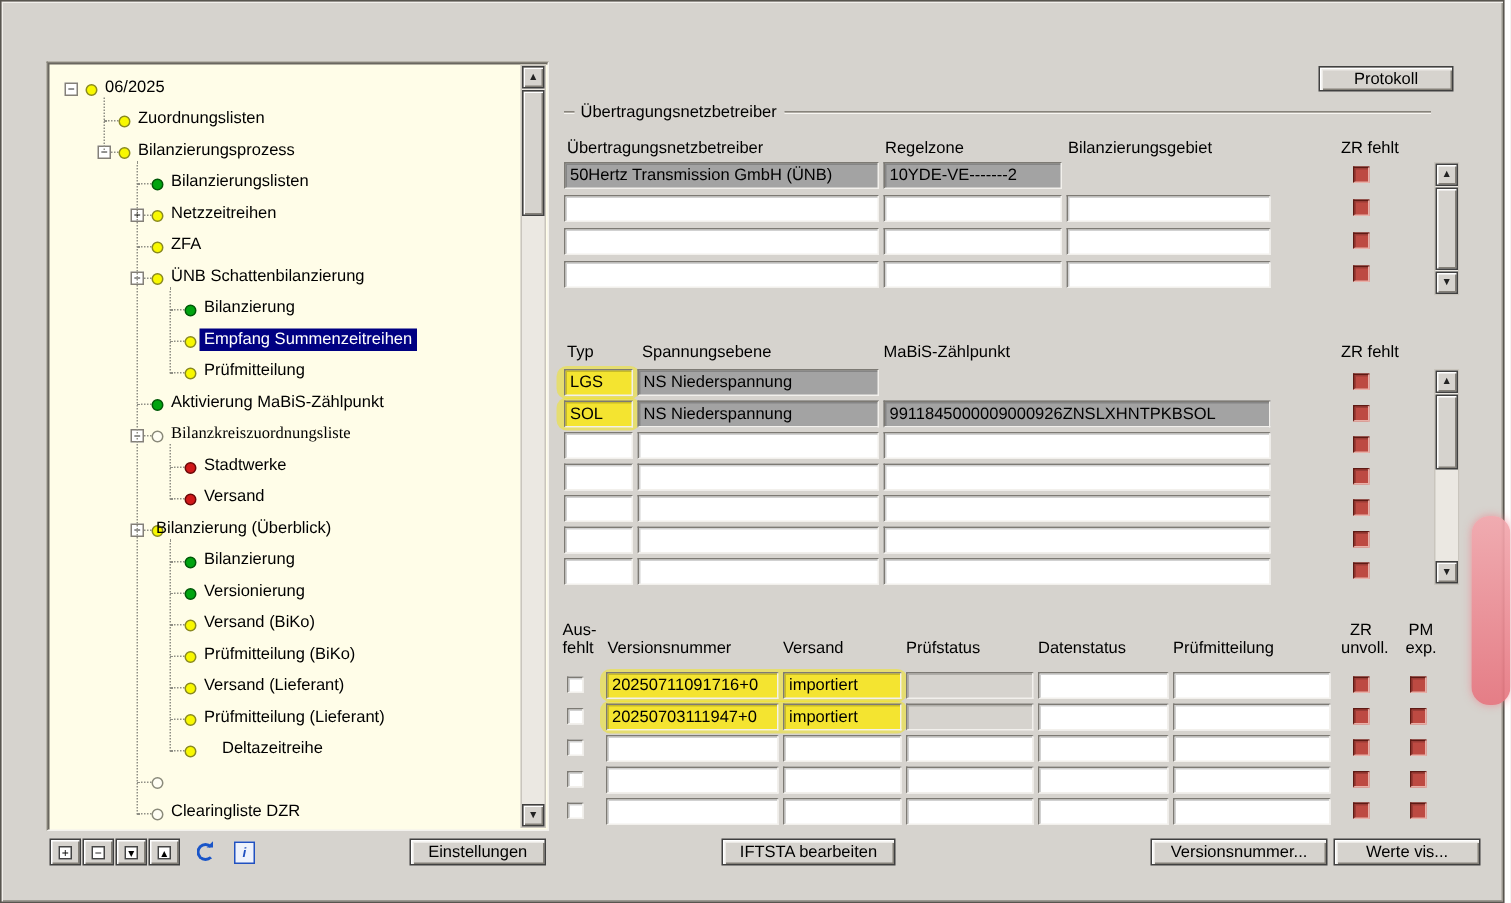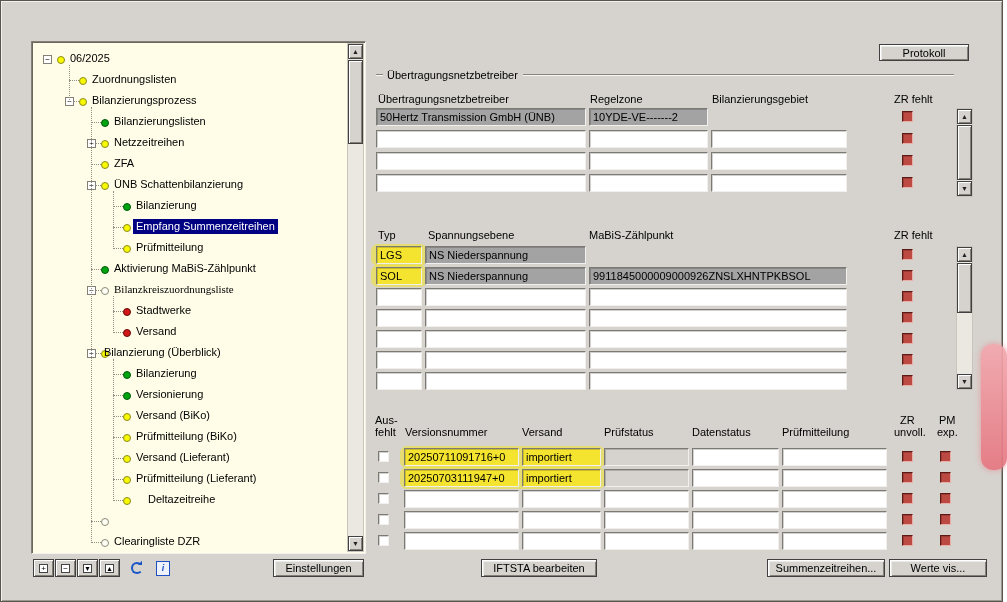--- a/index.html
+++ b/index.html
@@ -215,21 +215,21 @@
     <span class="hdr" style="left:603px;top:425px;">Prüfstatus</span>
     <span class="hdr" style="left:691px;top:425px;">Datenstatus</span>
     <span class="hdr" style="left:781px;top:425px;">Prüfmitteilung</span>
     <span class="hdr" style="left:899px;top:413px;">ZR</span>
     <span class="hdr" style="left:893px;top:425px;">unvoll.</span>
     <span class="hdr" style="left:938px;top:413px;">PM</span>
     <span class="hdr" style="left:936px;top:425px;">exp.</span>
 
     <div class="btn" style="left:272px;top:558px;width:91px;height:18px;">Einstellungen</div>
     <div class="btn" style="left:480px;top:558px;width:116px;height:18px;">IFTSTA bearbeiten</div>
-    <div class="btn" style="left:766px;top:558px;width:118px;height:18px;">Summenzeitreihen...</div>
+    <div class="btn" style="left:766px;top:558px;width:118px;height:18px;">Versionsnummer...</div>
     <div class="btn" style="left:888px;top:558px;width:98px;height:18px;">Werte vis...</div>
 
     <div class="flaticon" style="left:126px;top:558px;">
       <span class="refresh"></span>
     </div>
     <div class="flaticon" style="left:152px;top:558px;">
       <span class="infoico">i</span>
     </div>
   <div class="fld ro" style="position: absolute; left: 375px; top: 107px; width: 210px; height: 18px;">50Hertz Transmission GmbH (ÜNB)</div>
       <div class="fld ro" style="position: absolute; left: 588px; top: 107px; width: 119px; height: 18px;">10YDE-VE-------2</div>

